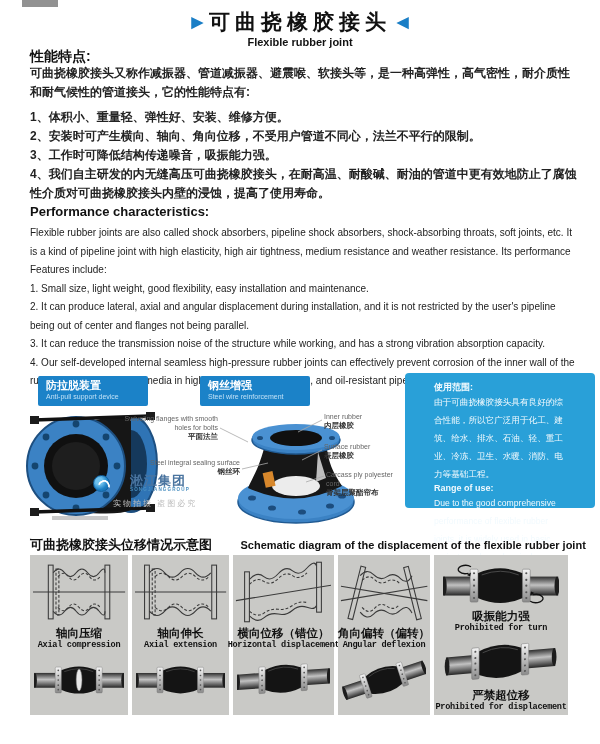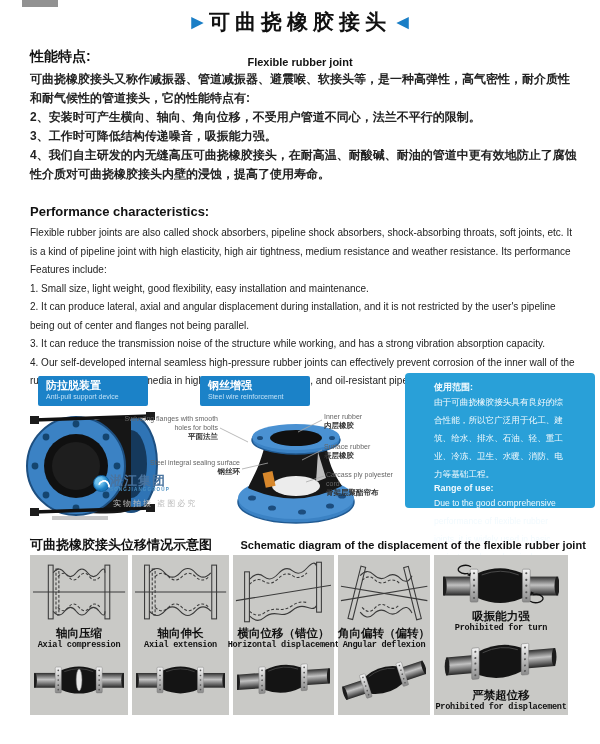--- a/index.html
+++ b/index.html
@@ -5,28 +5,28 @@
   html,body{margin:0;padding:0;background:#ffffff;}
   body{font-family:"Liberation Sans",sans-serif;color:#1a1a1a;}
   #page{position:relative;width:600px;height:744px;background:#fff;overflow:hidden;}
 
   
   .corner-artifact{position:absolute;left:22px;top:0;width:36px;height:7px;background:#4a4a4a;opacity:.6;}
   .title-row{position:absolute;left:0;top:8px;width:600px;text-align:center;font-weight:bold;
              font-size:21px;letter-spacing:5px;color:#111;}
   .title-arrow{color:#1a7ec6;font-size:15px;letter-spacing:0;vertical-align:2px;padding:0 6px;}
   .subtitle{position:absolute;left:0;top:36px;width:600px;text-align:center;font-weight:bold;
-            font-size:11px;color:#111;margin-top:20px;}
+            font-size:11px;color:#111;}
 
   
   .sec-head{position:absolute;left:30px;font-weight:bold;color:#111;}
   #cn-head{top:48px;font-size:14px;}
   .cn-text{position:absolute;left:30px;width:548px;font-size:12px;font-weight:600;
            line-height:19px;color:#222;}
-  #cn-intro{top:70px;}
+  #cn-intro{top:64px;}
   #cn-items{top:108px;}
 
   
   #en-head{top:204px;font-size:13px;}
   .en-text{position:absolute;left:30px;width:548px;font-size:10px;line-height:18.5px;color:#222;}
   #en-block{top:224px;}
 
   
   #figures{position:absolute;left:0;top:370px;width:524px;height:165px;}
   .blue-tag{position:absolute;top:6px;width:110px;height:30px;background:#1b82c8;border-radius:2px;
@@ -35,21 +35,21 @@
   .blue-tag .en{font-size:7px;color:#bfe0f6;line-height:9px;}
   #tag1{left:38px;} #tag2{left:200px;}
   .usage-box{position:absolute;left:405px;top:3px;width:190px;height:135px;background:#29a0d8;
              border-radius:4px;padding:9px 29px;box-sizing:border-box;color:#f2fafe;}
   .usage-box .h{font-size:9px;font-weight:bold;line-height:11px;}
   .usage-box .b{font-size:8.6px;line-height:18px;}
   .callout{position:absolute;font-size:7px;color:#666;line-height:9px;}
   .callout .cn{font-weight:bold;color:#333;font-size:7.5px;}
   .callout.right-align{text-align:right;}
   #leader-lines{position:absolute;left:0;top:0;width:600px;height:165px;pointer-events:none;}
-  .watermark{position:absolute;left:93px;top:104px;display:flex;align-items:center;gap:0;}
+  .watermark{position:absolute;left:93px;top:104px;display:flex;align-items:center;gap:20px;}
   .wm-icon{width:17px;height:17px;border-radius:50%;
            background:radial-gradient(circle at 35% 35%, #6fc2ee 0 25%, #1b7fc4 60%, #14659e 100%);
            border:1px solid #1463a0;box-sizing:border-box;position:relative;}
   .wm-icon::after{content:"";position:absolute;left:4px;top:4px;width:8px;height:8px;border-radius:50%;
                   border:2px solid #fff;border-left-color:transparent;border-bottom-color:transparent;
                   transform:rotate(-30deg);}
   .wm-cn{font-size:13px;font-weight:bold;color:#44700;letter-spacing:1px;}
   .wm-txt .wm-cn{display:block;font-size:13px;font-weight:bold;color:#4a749f;line-height:13px;letter-spacing:1px;}
   .wm-txt .wm-en{display:block;font-size:4.6px;font-weight:bold;color:#4a8fc0;letter-spacing:1.1px;line-height:6px;}
   .wm-note{position:absolute;left:113px;top:128px;font-size:8px;color:#bdbdbd;letter-spacing:2px;}
@@ -113,20 +113,21 @@
   <div class="corner-artifact"></div>
 
   <div class="title-row">
     <span class="title-arrow">▶</span><span>可曲挠橡胶接头</span><span class="title-arrow">◀</span>
   </div>
   <div class="subtitle">Flexible rubber joint</div>
 
   <div class="sec-head" id="cn-head">性能特点:</div>
   <div class="cn-text" id="cn-intro">可曲挠橡胶接头又称作减振器、管道减振器、避震喉、软接头等，是一种高弹性，高气密性，耐介质性和耐气候性的管道接头，它的性能特点有:</div>
   <div class="cn-text" id="cn-items">
+    <div>1、体积小、重量轻、弹性好、安装、维修方便。</div>
     <div>2、安装时可产生横向、轴向、角向位移，不受用户管道不同心，法兰不平行的限制。</div>
     <div>3、工作时可降低结构传递噪音，吸振能力强。</div>
     <div>4、我们自主研发的内无缝高压可曲挠橡胶接头，在耐高温、耐酸碱、耐油的管道中更有效地防止了腐蚀性介质对可曲挠橡胶接头内壁的浸蚀，提高了使用寿命。</div>
   </div>
 
   <div class="sec-head" id="en-head">Performance characteristics:</div>
   <div class="en-text" id="en-block">
     <div>Flexible rubber joints are also called shock absorbers, pipeline shock absorbers, shock-absorbing throats, soft joints, etc. It is a kind of pipeline joint with high elasticity, high air tightness, medium resistance and weather resistance. Its performance Features include:</div>
     <div>1. Small size, light weight, good flexibility, easy installation and maintenance.</div>
     <div>2. It can produce lateral, axial and angular displacement during installation, and it is not restricted by the user's pipeline being out of center and flanges not being parallel.</div>

